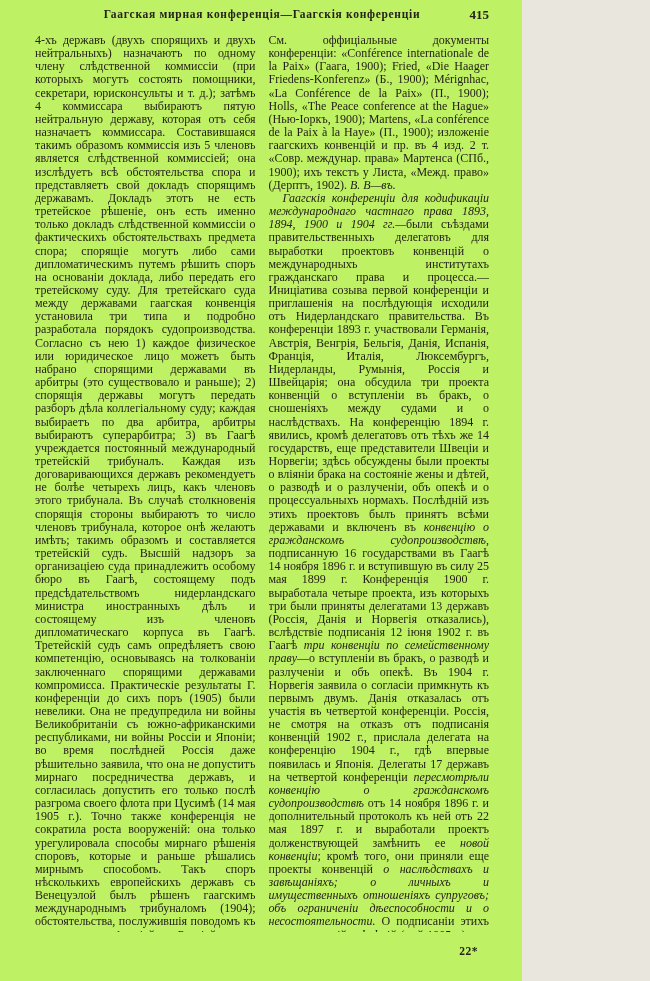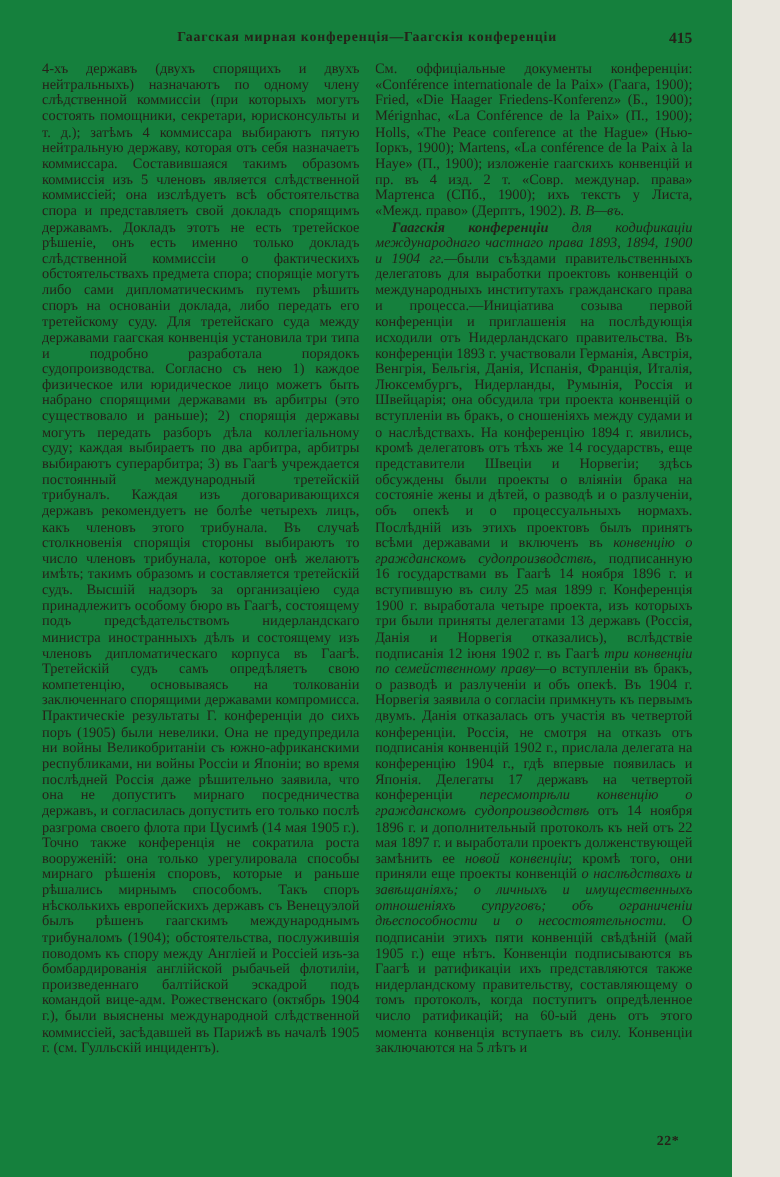--- a/index.html
+++ b/index.html
@@ -2,25 +2,25 @@
 <html lang="ru"><head>
 <meta charset="utf-8">
 <style>
   * { margin: 0; padding: 0; box-sizing: border-box; }
   html, body { width: 650px; }
   body {
     background: #e9e6de;
     font-family: "Liberation Serif", "DejaVu Serif", serif;
   }
   .page {
-    width: 610px;
+    width: 522px;
     height: 981px;
-    background: #15803d;
+    background: #bef264;
     color: #262219;
-    padding: 25px 33px 18px 35px;
+    padding: 8px 33px 18px 35px;
     position: relative;
     overflow: hidden;
   }
   .header {
     position: relative;
     height: 16px;
     text-align: center;
     font-weight: bold;
     font-size: 11.5px;
     letter-spacing: 0.7px;
@@ -47,21 +47,21 @@
     font-size: 12px;
     line-height: 13.15px;
     overflow: hidden;
   }
   .column p { margin: 0; }
   .para-indent { text-indent: 14px; }
   .italic { font-style: italic; }
   .bold-italic { font-weight: bold; font-style: italic; }
   .seg.normal { font-style: normal; }
   .seg.italic { }
-  .seg.bold-italic { font-weight: bold; font-style: italic; }
+  .seg.bold-italic { font-weight: normal; font-style: italic; }
   .signature { font-style: italic; }
   .signature-mark {
     position: absolute;
     right: 44px;
     bottom: 24px;
     font-weight: bold;
     font-size: 11.5px;
     letter-spacing: 0.5px;
   }
 </style>

